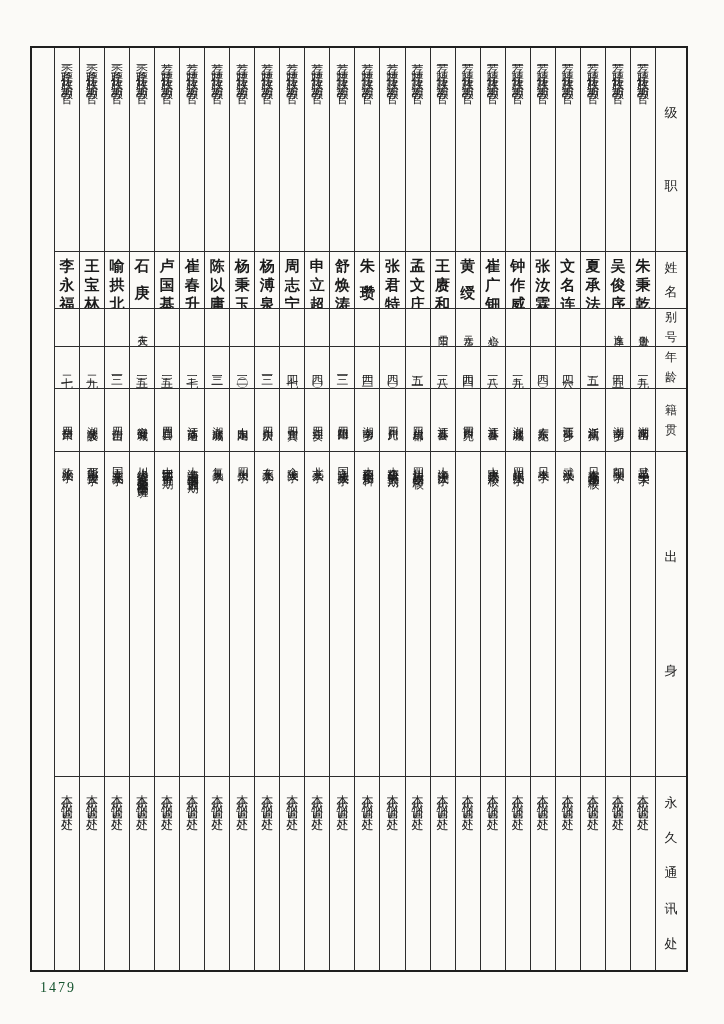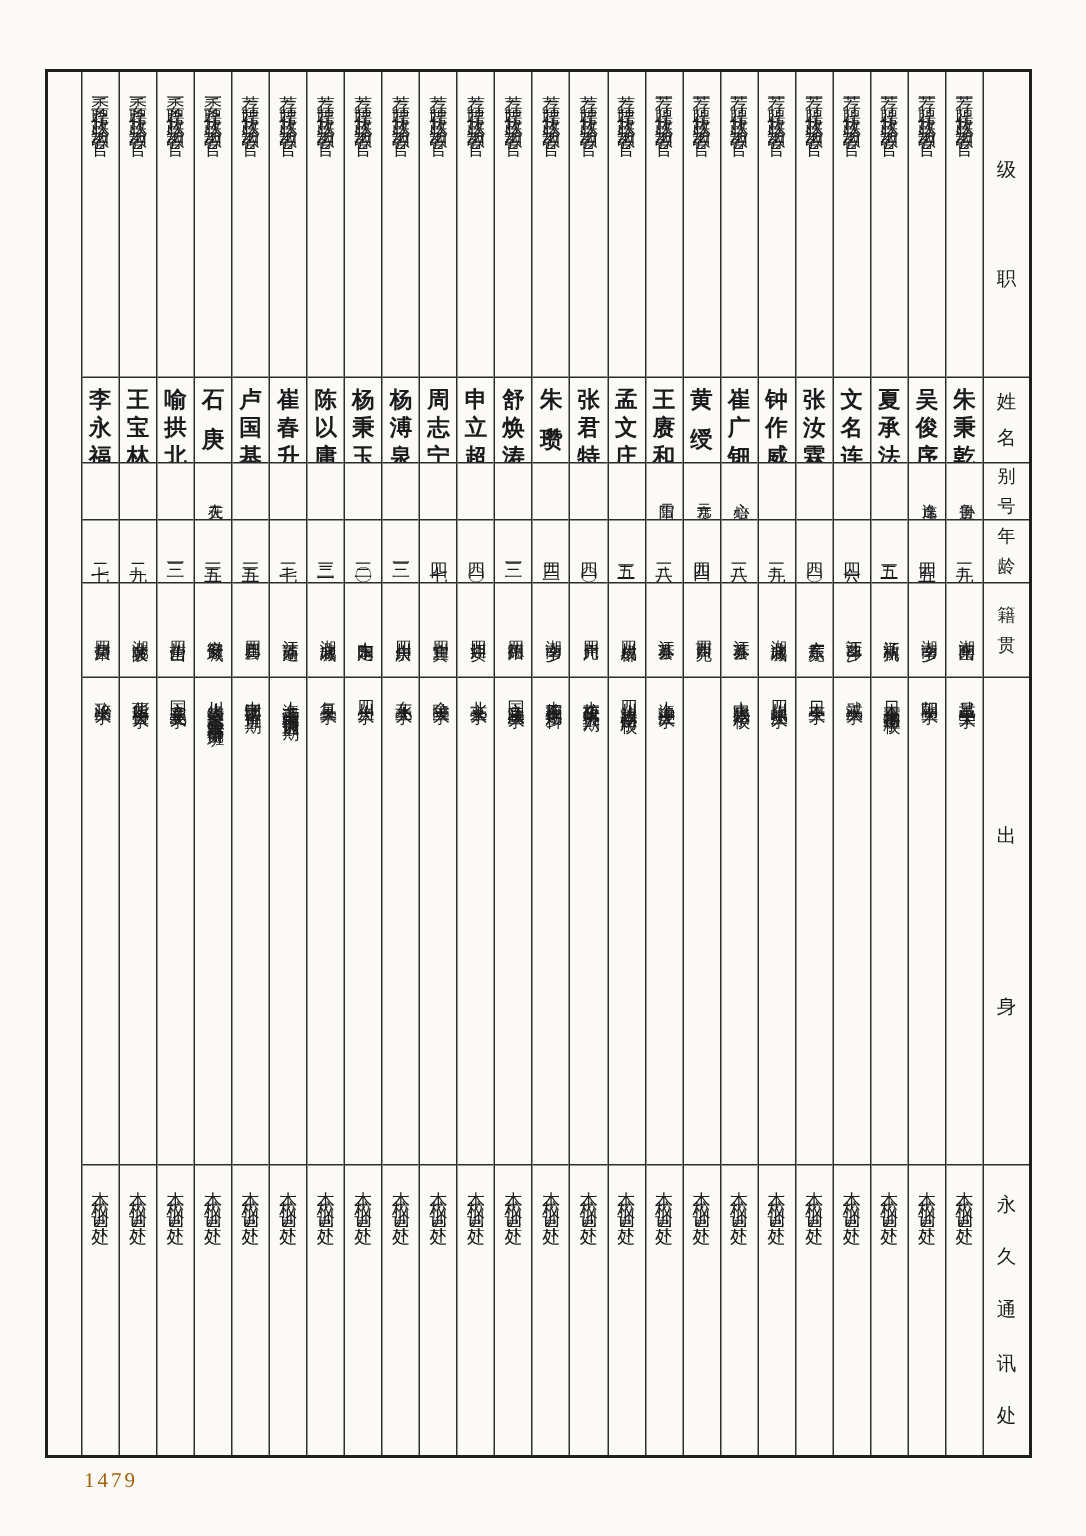--- a/index.html
+++ b/index.html
@@ -70,24 +70,24 @@
     height:100%;width:100%;box-sizing:border-box;
   }
   .stack-between{justify-content:space-between;padding:5px 0;}
   .stack-evenly{justify-content:space-evenly;}
   .stack-center{justify-content:center;gap:3px;}
   .name-stack span{font-size:15px;font-weight:bold;}
   .hdr span{font-size:13px;}
   .hdr-small span{font-size:12px;}
   .page-number{
     position:absolute;
-    left:56px;top:980px;
+    left:40px;top:980px;
     font-size:14px;
     letter-spacing:2px;
-    color:#a16207;
+    color:#14532d;
     font-family:"Liberation Serif","DejaVu Serif",serif;
   }
 </style>
 </head>
 <body>
 
 <div class="page">
 
   <div class="register-table">
 

